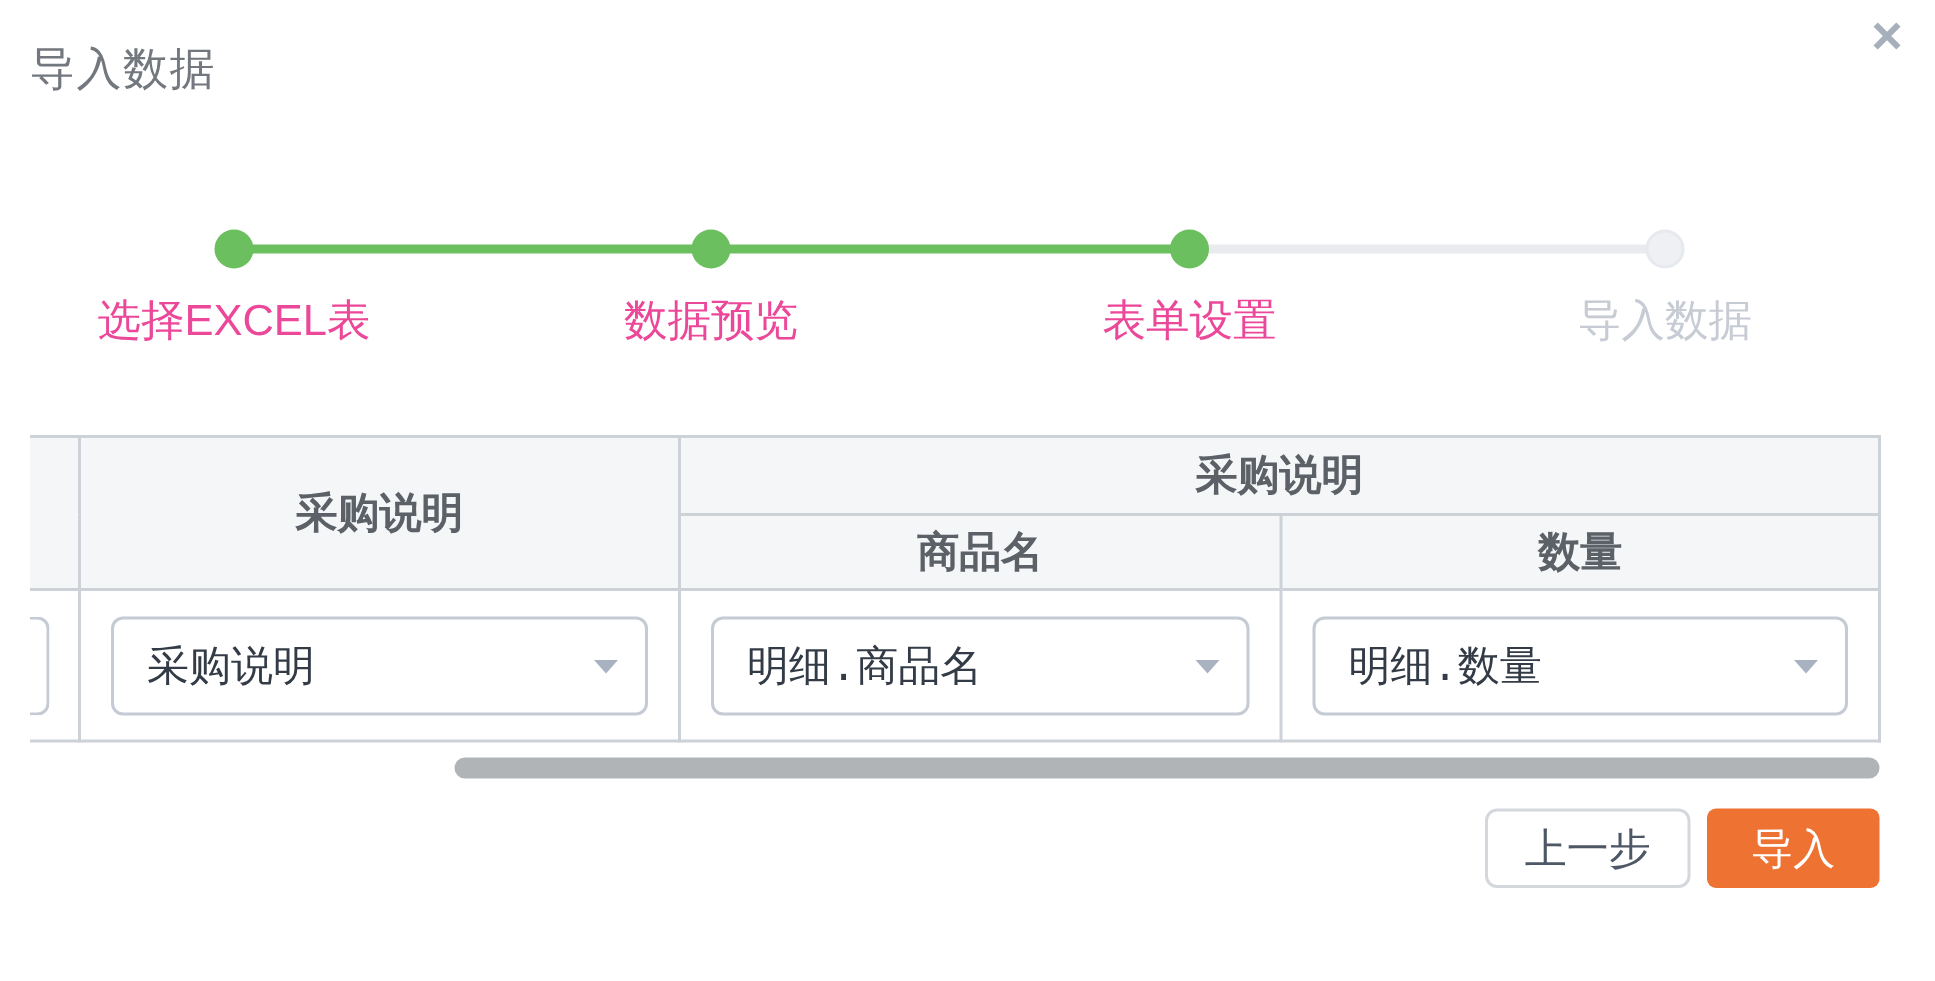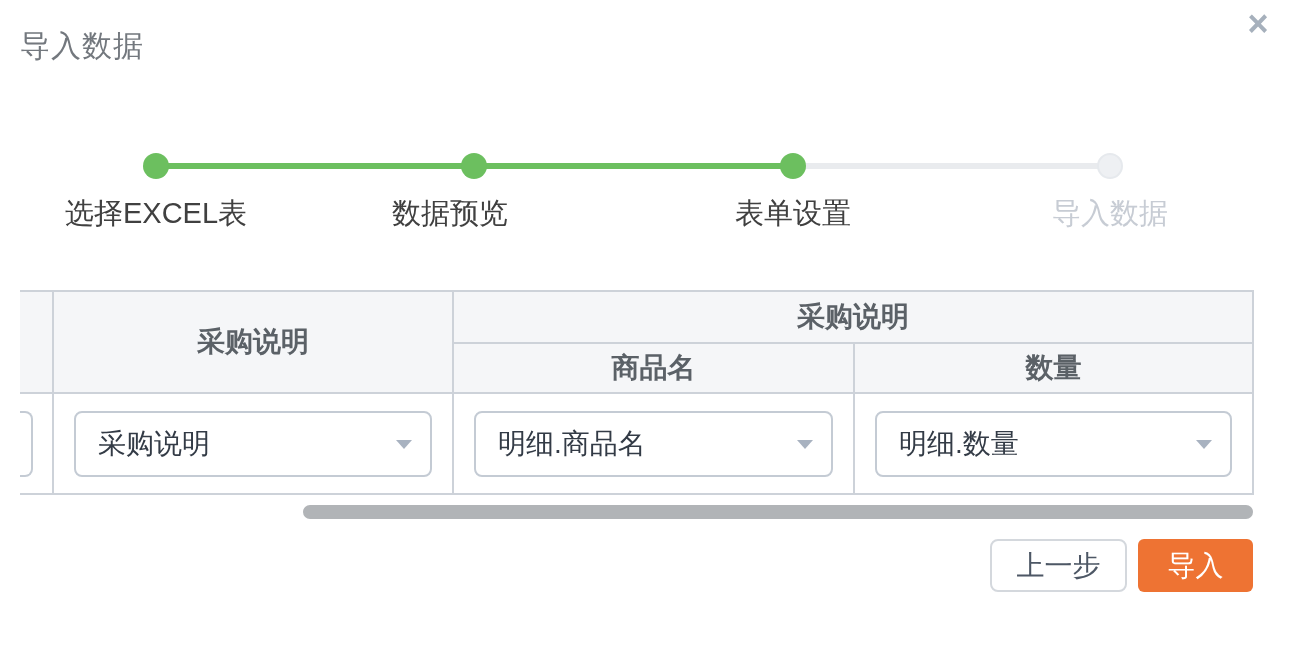--- a/index.html
+++ b/index.html
@@ -13,26 +13,26 @@
 
   
   .seg{position:absolute;top:163px;height:6px;border-radius:3px;}
   .seg-done{left:156px;width:637px;background:#6cbf5f;}
   .seg-pending{left:793px;width:317px;background:#e9ebee;}
   .dot{position:absolute;top:153px;width:26px;height:26px;border-radius:50%;box-sizing:border-box;}
   .dot-done{background:#6cbf5f;}
   .dot-pending{background:#eef0f3;border:2px solid #e6e9ed;}
   .dot1{left:143px;} .dot2{left:461px;} .dot3{left:780px;} .dot4{left:1097px;}
   .step-label{position:absolute;top:194px;transform:translateX(-50%);font-size:29px;
-    color:#404040;white-space:nowrap;}
-  .lbl1{left:156px;} .lbl2{left:450px;} .lbl3{left:793px;text-align:right;} .lbl4{left:1110px;color:#c7ccd4;}
+    color:#ec4899;white-space:nowrap;}
+  .lbl1{left:156px;} .lbl2{left:474px;} .lbl3{left:793px;text-align:right;} .lbl4{left:1110px;color:#c7ccd4;}
 
   
   .tablewrap{position:absolute;left:20px;top:290px;width:1233px;}
-  table.map{border-collapse:collapse;table-layout:fixed;width:1233px;}
+  table.map{border-collapse:collapse;table-layout:fixed;width:1233px;font-family:Liberation Mono, monospace;}
   table.map th,table.map td{border:2px solid #cdd2d9;padding:0;margin:0;}
   table.map .first{border-left:none;}
   table.map th{background:#f5f6f8;font-size:28px;font-weight:700;color:#5b6167;text-align:center;}
   tr.h1{height:52px;} tr.h2{height:50px;} tr.data{height:101px;}
   tr.data td{background:#ffffff;vertical-align:middle;}
 
   
   .dd{position:relative;box-sizing:border-box;height:66px;margin:0 20px;background:#fff;
     border:2px solid #c4cbd4;border-radius:8px;display:flex;align-items:center;
     padding-left:22px;font-size:28px;color:#333b46;cursor:pointer;}

